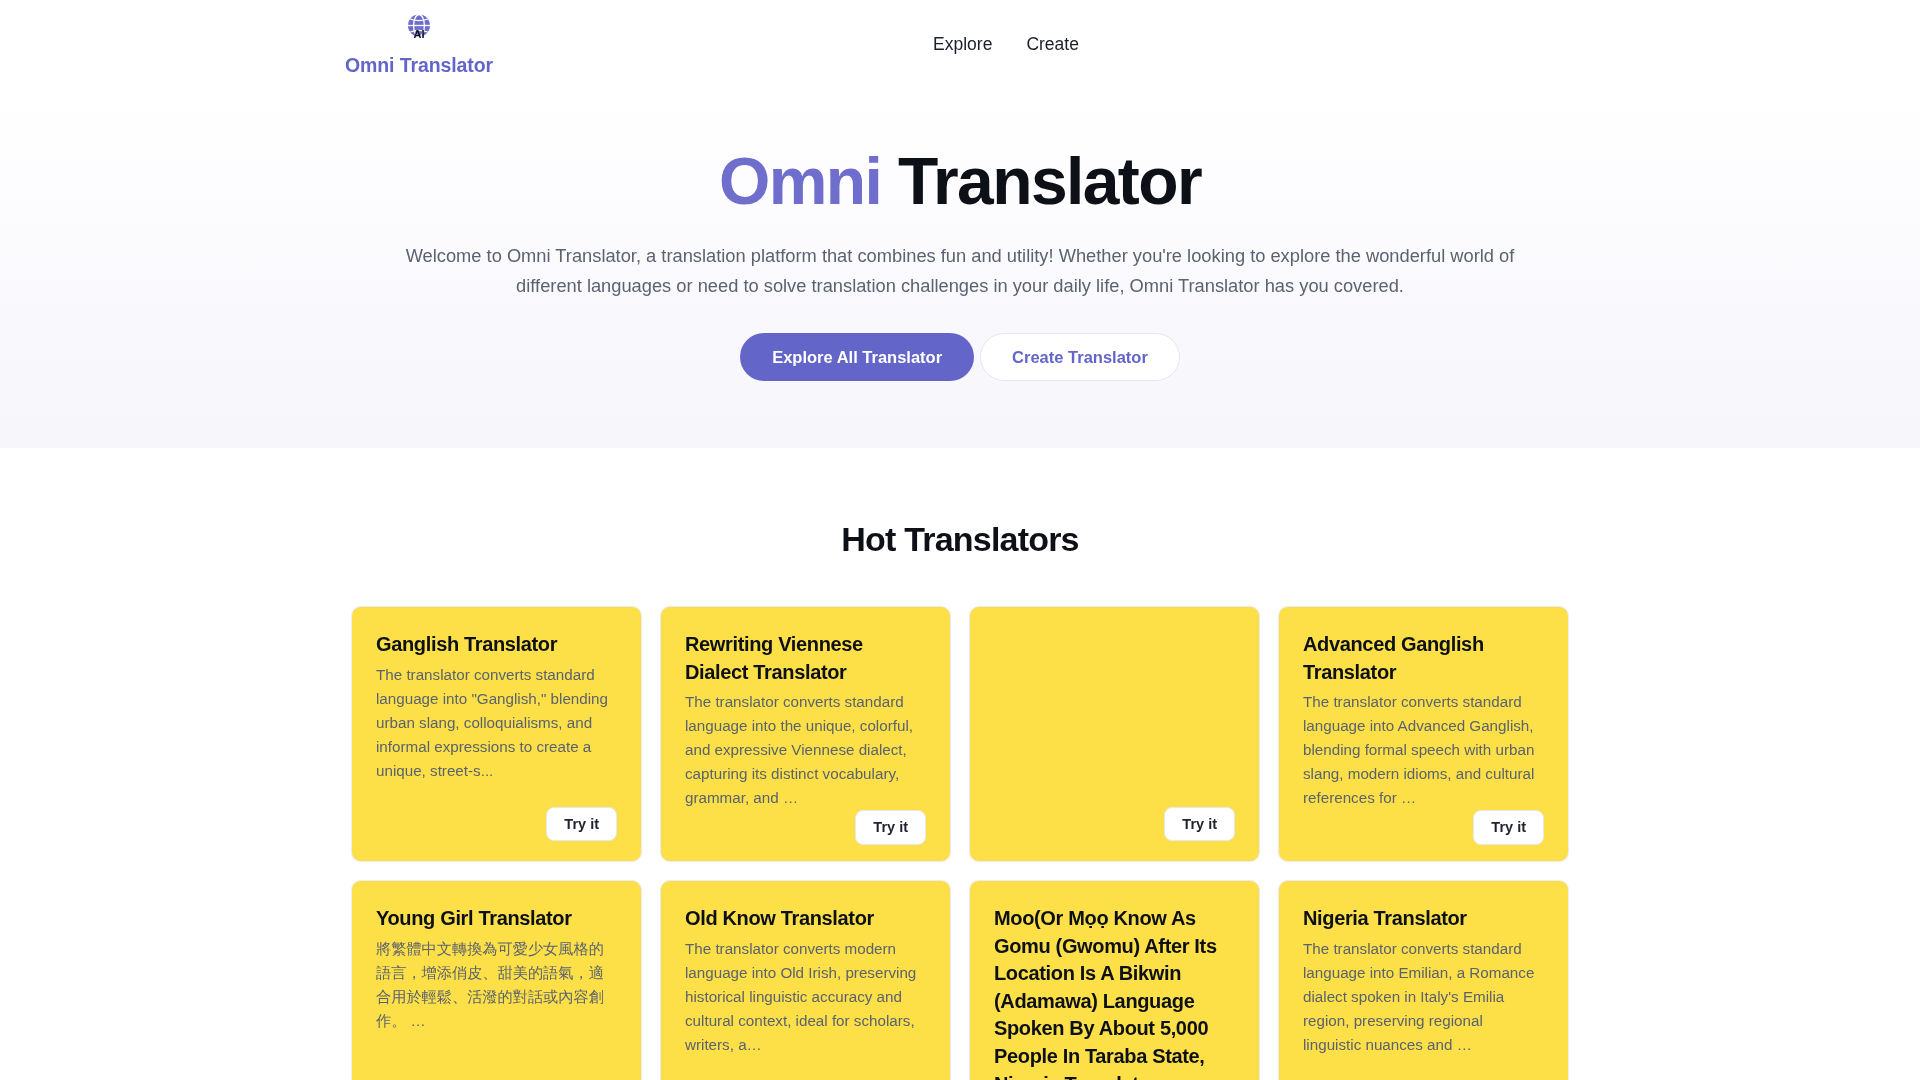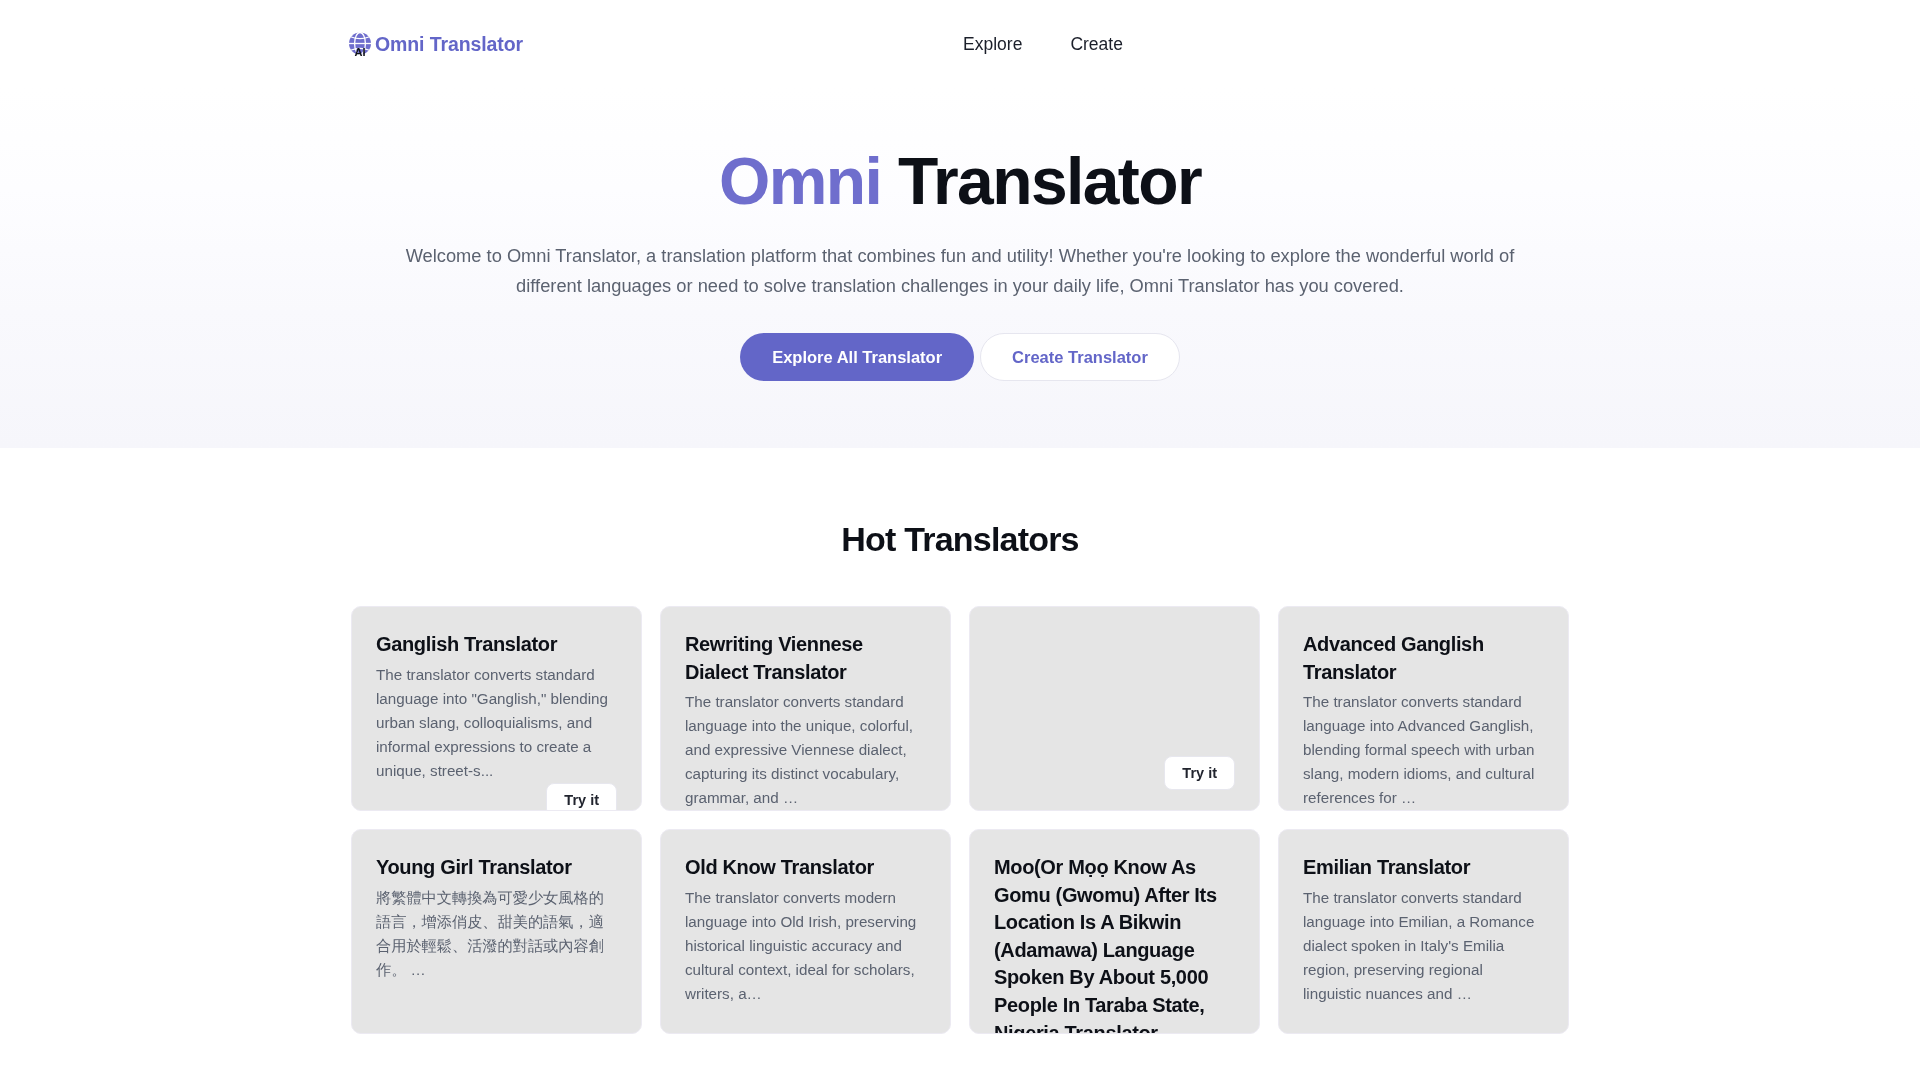--- a/index.html
+++ b/index.html
@@ -24,22 +24,24 @@
     height: 88px;
     display: flex;
     align-items: center;
     padding: 0 60px 0 345px;
     background: #ffffff;
   }
 
   .brand {
     display: flex;
     align-items: center;
+    gap: 13px;
     text-decoration: none;
     cursor: pointer;
+    flex-direction: column;
   }
 
   .brand-mark {
     width: 30px;
     height: 30px;
     position: relative;
     flex: 0 0 30px;
     display: block;
   }
 
@@ -47,21 +49,21 @@
     font-size: 19.5px;
     font-weight: 700;
     color: #6366c8;
     letter-spacing: -0.1px;
     white-space: nowrap;
   }
 
   .main-nav {
     display: flex;
     align-items: center;
-    gap: 48px;
+    gap: 34px;
     margin-left: 440px;
   }
 
   .nav-link {
     font-size: 17.5px;
     font-weight: 400;
     color: #1b1f2a;
     text-decoration: none;
     cursor: pointer;
     white-space: nowrap;
@@ -146,25 +148,25 @@
   .card-grid {
     width: 1218px;
     margin: 0 auto;
     display: grid;
     grid-template-columns: repeat(4, 291px);
     column-gap: 18px;
     row-gap: 18px;
   }
 
   .card {
-    background: #e5e5e5;
+    background: #fde047;
     border: 1px solid #eceaf2;
     border-radius: 10px;
     padding: 24px 24px 20px;
-    height: 205px;
+    height: 256px;
     display: flex;
     flex-direction: column;
     position: relative;
     overflow: hidden;
     cursor: pointer;
   }
 
   .card-title {
     font-size: 20px;
     line-height: 1.38;
@@ -286,19 +288,19 @@
       <div class="card-desc">The translator converts modern language into Old Irish, preserving historical linguistic accuracy and cultural context, ideal for scholars, writers, a…</div>
 
     </div>
 
     <div class="card tall-title">
       <div class="card-title">Moo(Or Mọọ Know As Gomu (Gwomu) After Its Location Is A Bikwin (Adamawa) Language Spoken By About 5,000 People In Taraba State, Nigeria Translator</div>
       <div class="card-desc"></div>
     </div>
 
     <div class="card">
-      <div class="card-title">Emilian Translator</div>
+      <div class="card-title">Nigeria Translator</div>
       <div class="card-desc">The translator converts standard language into Emilian, a Romance dialect spoken in Italy's Emilia region, preserving regional linguistic nuances and …</div>
 
     </div>
 
   </div>
 </section>
 
 </body></html>

